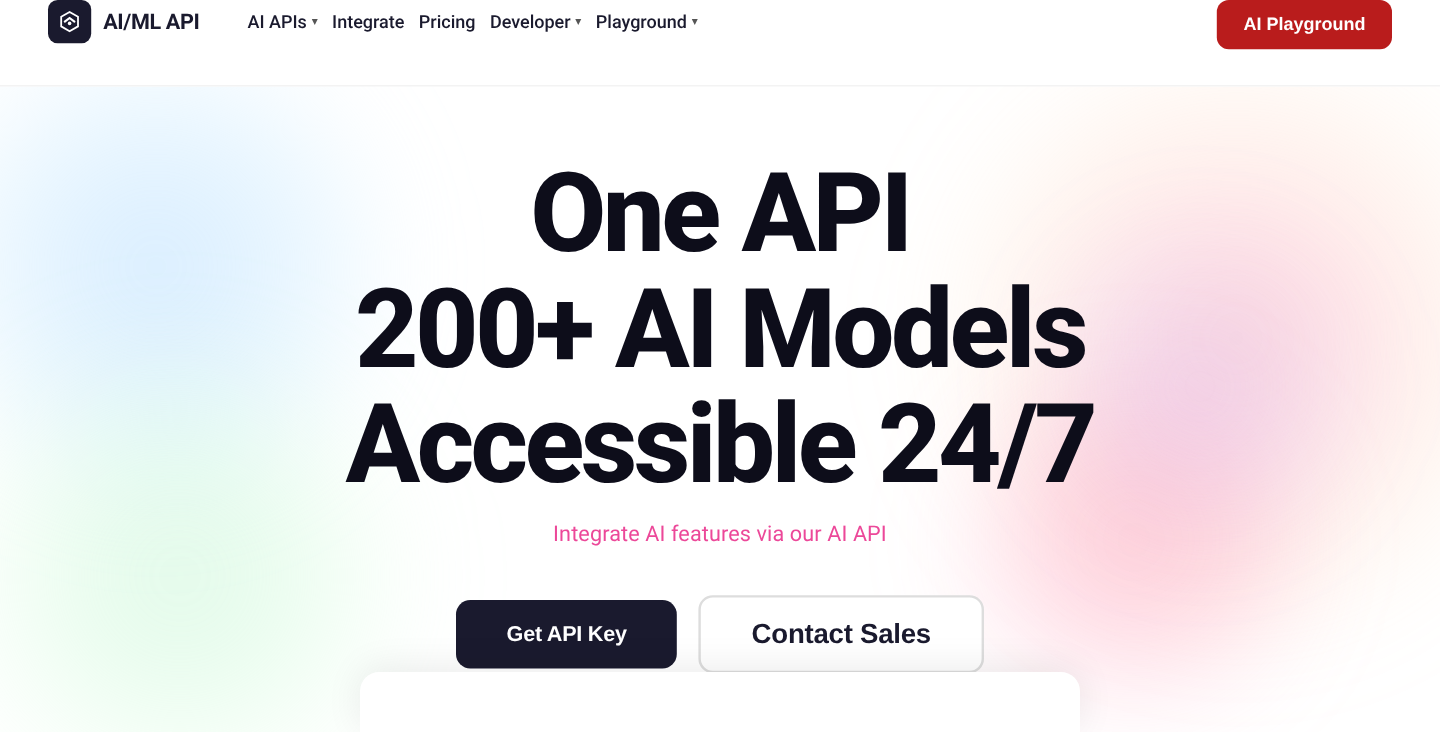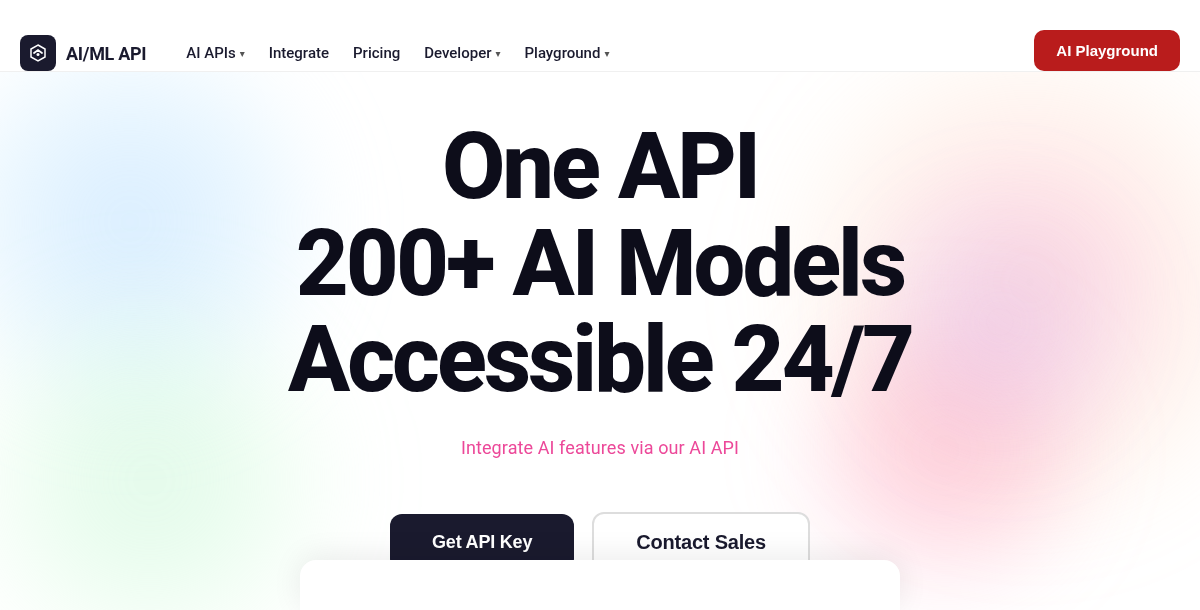--- a/index.html
+++ b/index.html
@@ -12,23 +12,23 @@
       font-family: -apple-system, BlinkMacSystemFont, 'Segoe UI', Roboto, sans-serif;
       width: 1200px;
       height: 610px;
       overflow: hidden;
       background: #ffffff;
     }
 
     
     .navbar {
       display: flex;
-      align-items: flex-end;
+      align-items: flex-start;
       justify-content: space-between;
-      padding: 0 20px;
+      padding: 0 40px;
       height: 72px;
       background: #ffffff;
       border-bottom: 1px solid #f0f0f0;
       position: relative;
       z-index: 10;
     }
 
     .navbar-left {
       display: flex;
       align-items: center;
@@ -59,21 +59,21 @@
     .logo-text {
       font-size: 18px;
       font-weight: 700;
       color: #1a1a2e;
       letter-spacing: -0.3px;
     }
 
     .nav-links {
       display: flex;
       align-items: center;
-      gap: 24px;
+      gap: 12px;
     }
 
     .nav-item {
       display: flex;
       align-items: center;
       gap: 4px;
       font-size: 15px;
       font-weight: 500;
       color: #1a1a2e;
       cursor: pointer;
@@ -171,21 +171,21 @@
       pointer-events: none;
     }
 
     .hero-content {
       position: relative;
       z-index: 2;
       text-align: center;
       display: flex;
       flex-direction: column;
       align-items: center;
-      gap: 18px;
+      gap: 4px;
     }
 
     .hero-title {
       font-size: 92px;
       font-weight: 800;
       color: #0d0d1a;
       line-height: 1.05;
       letter-spacing: -3px;
       margin-bottom: 10px;
     }
@@ -214,21 +214,21 @@
       cursor: pointer;
       border: none;
       letter-spacing: -0.2px;
     }
 
     .btn-secondary {
       background: #ffffff;
       color: #1a1a2e;
       padding: 17px 42px;
       border-radius: 12px;
-      font-size: 20px;
+      font-size: 23px;
       font-weight: 700;
       cursor: pointer;
       border: 2px solid #dddddd;
       letter-spacing: -0.2px;
     }
 
     
     .bottom-card-hint {
       position: absolute;
       bottom: 0;

